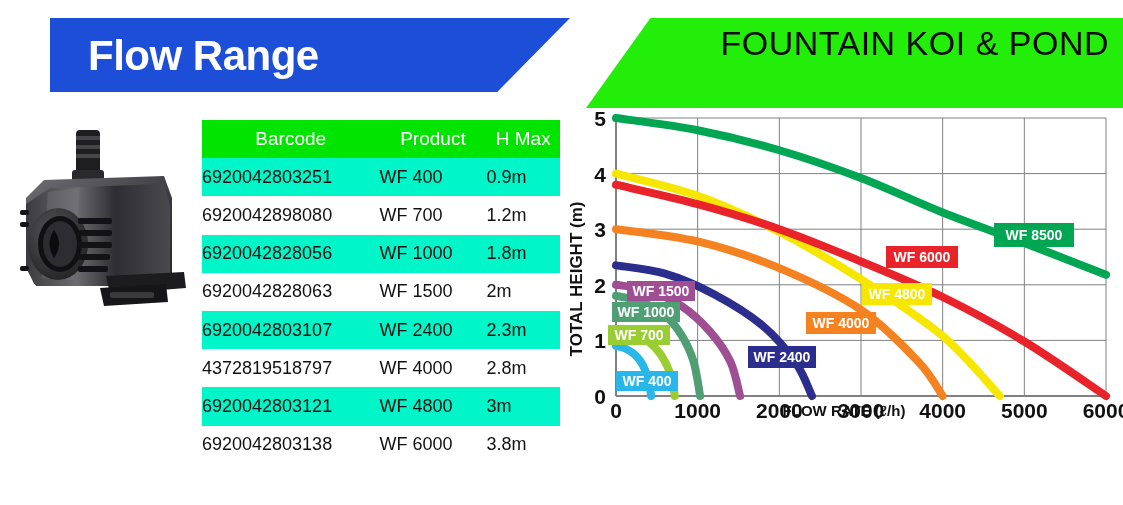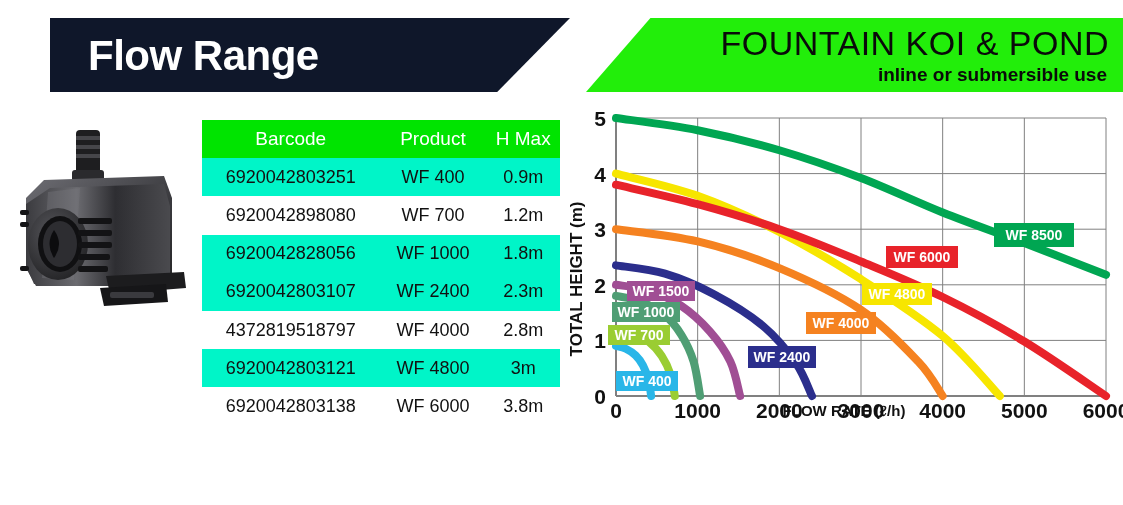--- a/index.html
+++ b/index.html
@@ -2,46 +2,46 @@
 <html><head>
 <meta charset="utf-8">
 <style>
   html,body{margin:0;padding:0;background:#ffffff;}
   body{width:1123px;height:505px;position:relative;overflow:hidden;
        font-family:"Liberation Sans","DejaVu Sans",sans-serif;}
 
   
   #header{position:absolute;left:0;top:0;width:1123px;height:100px;}
   .banner-blue{position:absolute;left:50px;top:18px;width:520px;height:74px;
-      background:#0f172a;
+      background:#1d4ed8;
       clip-path:polygon(0 0, 100% 0, 86% 100%, 0 100%);}
   .banner-blue span{position:absolute;left:38px;top:14px;color:#ffffff;
       font-size:42px;font-weight:bold;letter-spacing:-0.5px;}
-  .banner-green{position:absolute;left:586px;top:18px;width:537px;height:74px;
+  .banner-green{position:absolute;left:586px;top:18px;width:537px;height:90px;
       background:#22ee0a;
       clip-path:polygon(12% 0, 100% 0, 100% 100%, 0 100%);text-align:right;}
   .banner-green .g1{position:absolute;right:14px;top:6px;color:#0a0a0a;
       font-size:34px;font-weight:normal;letter-spacing:0.5px;white-space:nowrap;}
   .banner-green .g2{position:absolute;right:16px;top:46px;color:#0a0a0a;
       font-size:19px;font-weight:bold;white-space:nowrap;}
 
   
   #pump-photo{position:absolute;left:14px;top:126px;width:176px;height:190px;}
   .pump-svg{display:block;}
 
   
   #spec-table{position:absolute;left:202px;top:120px;width:358px;
       border-collapse:collapse;}
   #spec-table td,#spec-table th{padding:0;border:0;}
   #spec-table tr{height:38.2px;}
   .th-cell{background:#00e400;color:#ffffff;font-size:19px;font-weight:normal;
       text-align:center;height:36px;}
   .th-cell.c1{border-right:3px solid #ffffff;}
   .th-cell.c2{border-right:3px solid #ffffff;}
-  .cell{font-size:18px;color:#111111;text-align:center;height:38px;}
+  .cell{font-size:18px;color:#111111;text-align:left;height:38px;}
   tr.alt .cell{background:#00f5c8;}
   tr.alt .cell.c1,tr.alt .cell.c2{border-right:3px solid #ffffff;}
   .cell.c1{width:176px;}
   .cell.c2{width:106px;}
   .cell.c3{width:73px;}
   .th-cell.c1{width:176px;}
   .th-cell.c2{width:106px;}
   .th-cell.c3{width:73px;}
 
   
@@ -57,21 +57,20 @@
 </style>
 </head>
 <body>
 
 <div id="header">
   <div class="banner-blue">
     <span>Flow Range</span>
   </div>
   <div class="banner-green">
     <div class="g1">FOUNTAIN KOI &amp; POND</div>
-    <div class="g2">inline or submersible use</div>
   </div>
 </div>
 
 <div id="pump-photo">
   <svg class="pump-svg" width="176" height="190" viewBox="0 0 176 190">
     <defs>
       <linearGradient id="bodyg" x1="0" y1="0" x2="1" y2="0">
         <stop offset="0%" stop-color="#3b3b3f"></stop>
         <stop offset="35%" stop-color="#6b6b70"></stop>
         <stop offset="62%" stop-color="#2e2e32"></stop>
@@ -138,20 +137,25 @@
     <tr>
       <td class="cell c1">6920042898080</td>
       <td class="cell c2">WF 700</td>
       <td class="cell c3">1.2m</td>
     </tr>
     <tr class="alt">
       <td class="cell c1">6920042828056</td>
       <td class="cell c2">WF 1000</td>
       <td class="cell c3">1.8m</td>
     </tr>
+    <tr>
+      <td class="cell c1">6920042828063</td>
+      <td class="cell c2">WF 1500</td>
+      <td class="cell c3">2m</td>
+    </tr>
     <tr class="alt">
       <td class="cell c1">6920042803107</td>
       <td class="cell c2">WF 2400</td>
       <td class="cell c3">2.3m</td>
     </tr>
     <tr>
       <td class="cell c1">4372819518797</td>
       <td class="cell c2">WF 4000</td>
       <td class="cell c3">2.8m</td>
     </tr>

